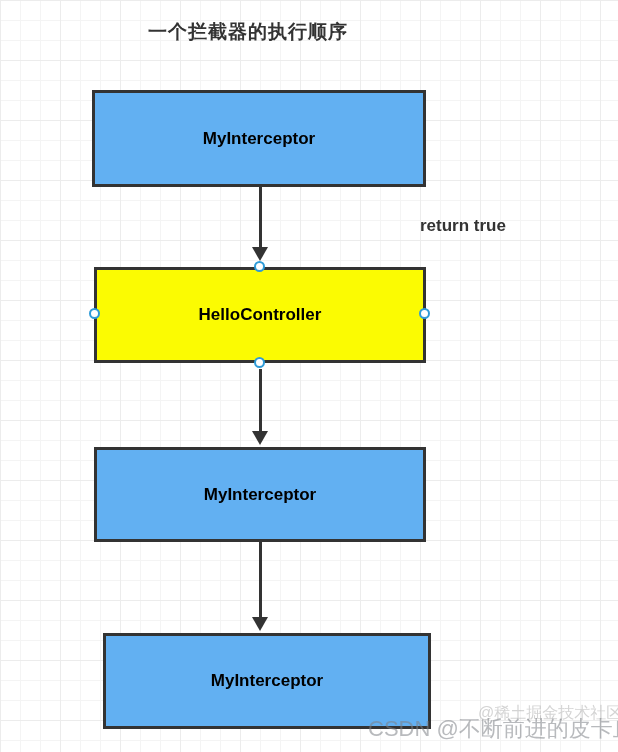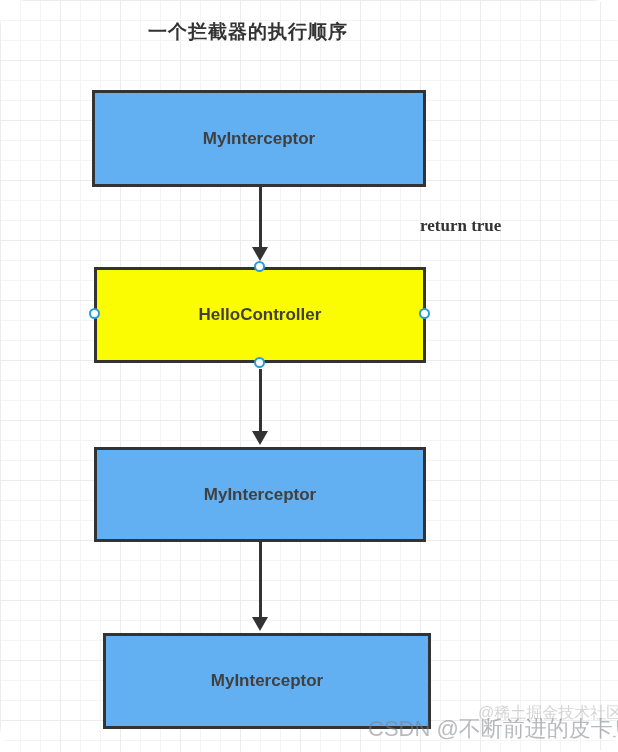--- a/index.html
+++ b/index.html
@@ -11,21 +11,20 @@
     width: 618px;
     height: 752px;
     overflow: hidden;
     background-color: #ffffff;
     background-image:
       linear-gradient(to right, #ececec 1px, transparent 1px),
       linear-gradient(to bottom, #ececec 1px, transparent 1px),
       linear-gradient(to right, #f4f4f4 1px, transparent 1px),
       linear-gradient(to bottom, #f4f4f4 1px, transparent 1px);
     background-size: 60px 60px, 60px 60px, 20px 20px, 20px 20px;
-    border-radius: 26px;
   }
 
   .diagram-title {
     position: absolute;
     left: 148px;
     top: 19px;
     font-size: 19px;
     font-weight: bold;
     color: #333333;
     letter-spacing: 1px;
@@ -34,21 +33,21 @@
 
   .node {
     position: absolute;
     border: 3px solid #333333;
     display: flex;
     flex-direction: column;
     align-items: center;
     justify-content: center;
     text-align: center;
     font-weight: bold;
-    color: #404040;
+    color: #000000;
     font-size: 17px;
     line-height: 24px;
   }
   .node-blue   { background: #62b0f2; }
   .node-yellow { background: #fbfb02; }
 
   .node-pre        { left: 92px;  top: 90px;  width: 334px; height: 97px; }
   .node-controller { left: 94px;  top: 267px; width: 332px; height: 96px; }
   .node-post       { left: 94px;  top: 447px; width: 332px; height: 95px; }
   .node-after      { left: 103px; top: 633px; width: 328px; height: 96px; }
@@ -77,21 +76,20 @@
   }
 
   .edge-label {
     position: absolute;
     left: 420px;
     top: 216px;
     font-size: 17px;
     font-weight: bold;
     color: #333333;
     white-space: nowrap;
-    font-family: Liberation Serif, serif;
   }
 
   .handle {
     position: absolute;
     width: 11px;
     height: 11px;
     border-radius: 50%;
     background: #ffffff;
     border: 2px solid #2e9bd8;
   }

